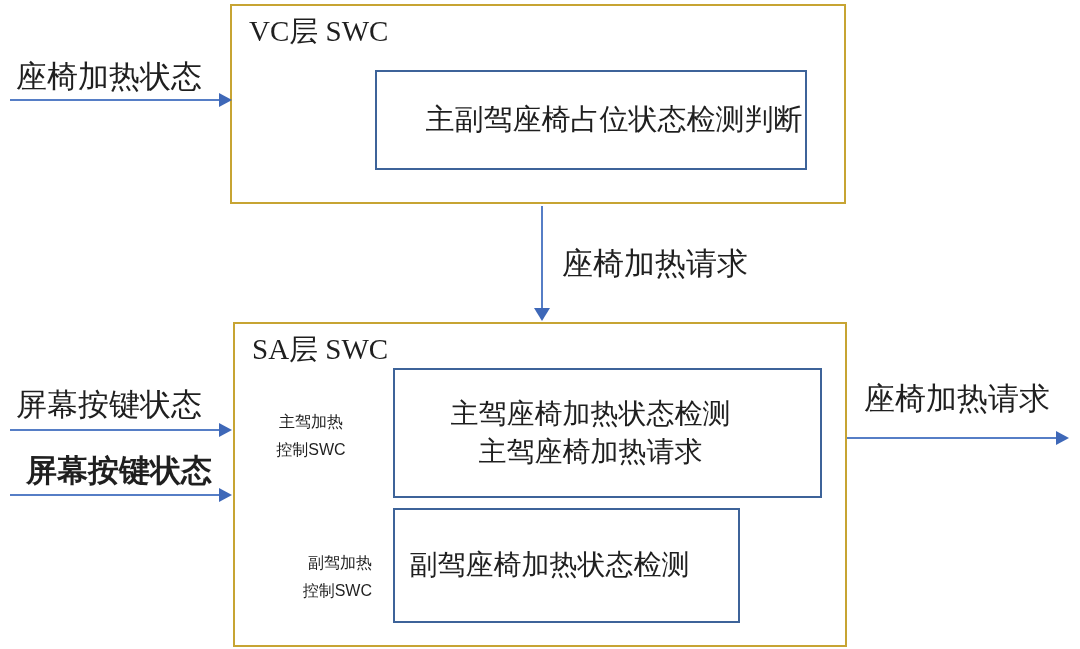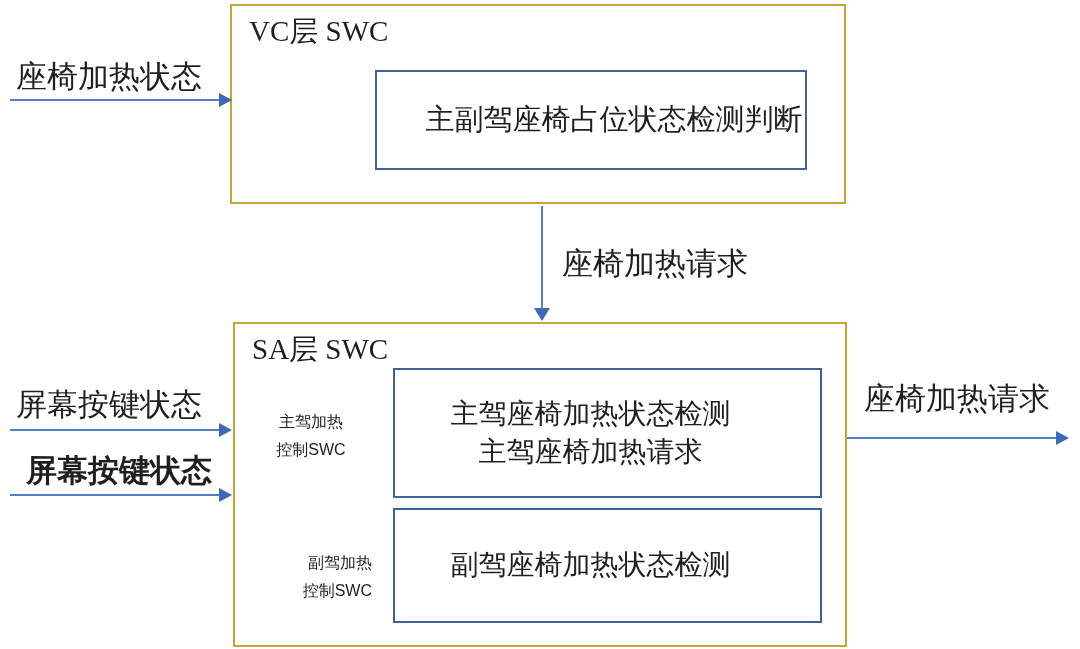--- a/index.html
+++ b/index.html
@@ -22,21 +22,21 @@
     position:absolute;left:17px;top:6px;
     font-family:"Liberation Serif",serif;font-size:29px;white-space:nowrap;
   }
   .inner-box{
     position:absolute;border:2px solid var(--inner-border);background:var(--bg);box-sizing:border-box;
     display:flex;flex-direction:column;align-items:center;justify-content:center;
   }
   .vc-inner{left:375px;top:70px;width:432px;height:100px;}
   .vc-inner .box-line{font-size:29px;}
   .sa-inner-1{left:393px;top:368px;width:429px;height:130px;row-gap:6px;padding-right:80px;}
-  .sa-inner-2{left:393px;top:508px;width:429px;height:115px;row-gap:16px;padding-right:80px;}
+  .sa-inner-2{left:393px;top:508px;width:347px;height:115px;row-gap:16px;padding-right:80px;}
   .box-line{font-size:28px;white-space:nowrap;line-height:1.15;margin-left:46px;}
   .ctrl-label{
     position:absolute;width:122px;text-align:center;
     font-size:16px;line-height:28px;white-space:nowrap;
   }
   .ctrl-driver{left:250px;top:408px;}
   .ctrl-passenger{left:250px;top:549px;text-align:right;}
   .flow-label{position:absolute;font-size:31px;white-space:nowrap;}
   .lbl-occupancy{left:16px;top:56px;}
   .lbl-mid-request{left:562px;top:243px;}

